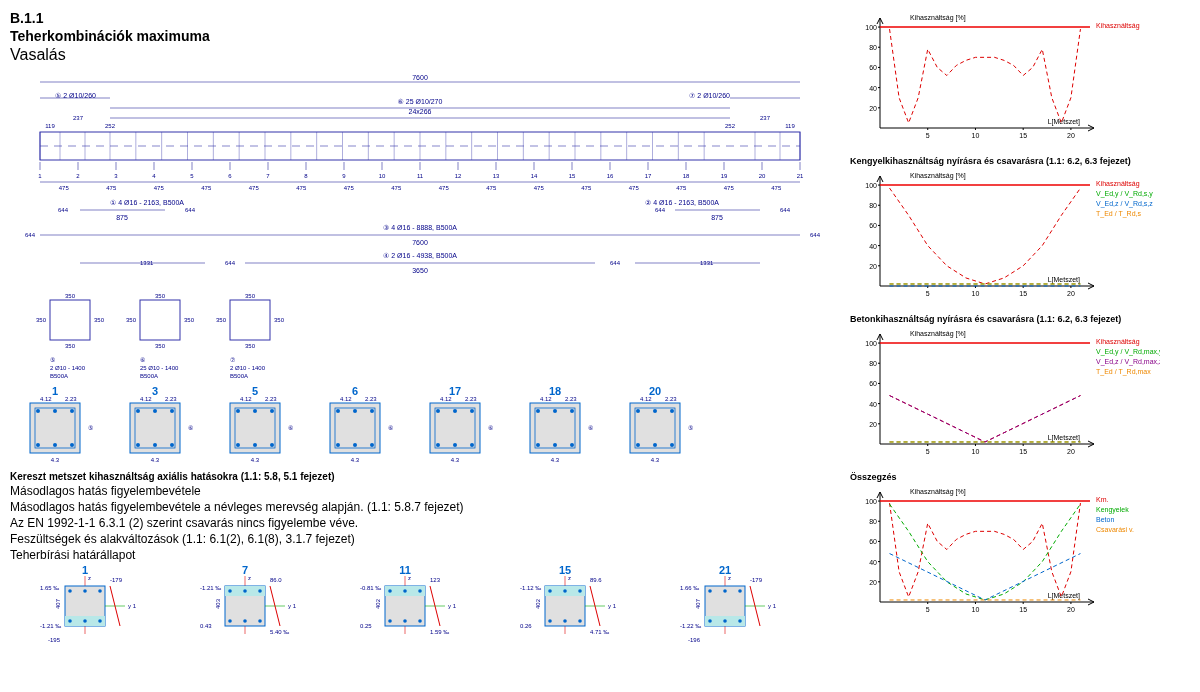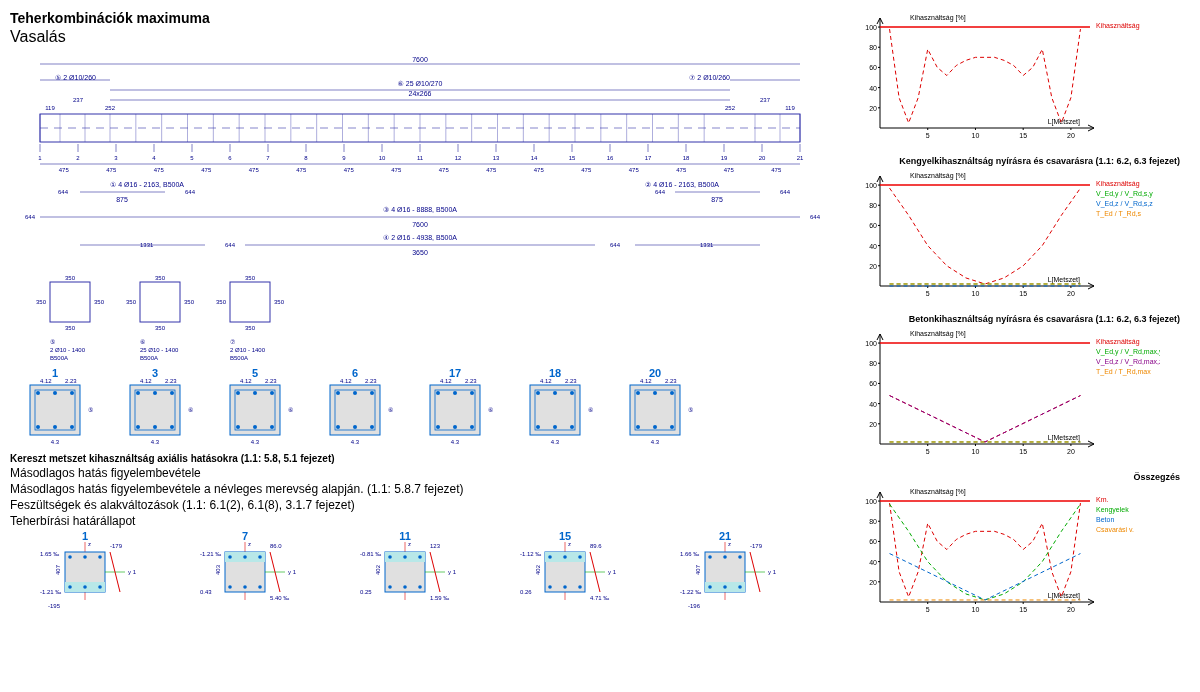--- a/index.html
+++ b/index.html
@@ -13,21 +13,20 @@
   }
   .page {
     display: flex;
     gap: 20px;
   }
   .left-col {
     width: 820px;
   }
   .right-col {
     width: 330px;
-    text-align: right;
   }
   h1.section-num { font-size: 14px; font-weight: bold; margin: 0 0 2px 0; }
   h2.section-title { font-size: 14px; font-weight: bold; margin: 0 0 2px 0; }
   .sub { font-weight: normal; font-size: 16px; margin: 0 0 6px 0; }
   .bold-para { font-weight: bold; font-size: 10px; margin: 6px 0 2px 0; }
   p { margin: 2px 0; font-size: 12px; }
 
   svg { display: block; }
 
   .chart-title { font-weight: bold; font-size: 9px; margin: 6px 0 2px 0; }
@@ -56,20 +55,21 @@
   .stress-line { stroke: #d00; stroke-width: 1; }
 
   .legend-text { font-size: 7px; }
 </style>
 </head>
 <body>
 
 <div class="page">
 
   <div class="left-col">
+    <h1 class="section-num">B.1.1</h1>
     <h2 class="section-title">Teherkombinációk maximuma</h2>
     <div class="sub">Vasalás</div>
 
     <svg width="820" height="220" viewBox="0 0 820 220">
 
       <line class="dim-line" x1="30" y1="12" x2="790" y2="12"></line>
       <text class="dim-text" x="410" y="10">7600</text>
 
       <text class="small-text" x="45" y="28">⑤ <tspan>2 Ø10/260</tspan></text>
       <text class="small-text" x="720" y="28" text-anchor="end">⑦ <tspan>2 Ø10/260</tspan></text>
@@ -341,20 +341,21 @@
           <text x="630" y="16" class="tiny">4.12</text>
           <text x="655" y="16" class="tiny">2.23</text>
           <text x="645" y="77" class="tiny" text-anchor="middle">4.3</text>
           <text x="678" y="45" class="tiny">⑤</text>
         </g>
     </svg>
 
     <div class="bold-para">Kereszt metszet kihasználtság axiális hatásokra (1.1: 5.8, 5.1 fejezet)</div>
     <p>Másodlagos hatás figyelembevétele</p>
     <p>Másodlagos hatás figyelembevétele a névleges merevség alapján. (1.1: 5.8.7 fejezet)</p>
+    <p>Az EN 1992-1-1 6.3.1 (2) szerint csavarás nincs figyelembe véve.</p>
     <p>Feszültségek és alakváltozások (1.1: 6.1(2), 6.1(8), 3.1.7 fejezet)</p>
     <p>Teherbírási határállapot</p>
 
     <svg width="820" height="90" viewBox="0 0 820 90">
       <g id="stress-sections">
           <text x="75" y="10" class="sec-num" text-anchor="middle">1</text>
           <line x1="75" x2="75" y1="12" y2="70" class="axis2"></line>
           <text x="78" y="16" class="tiny" fill="#d00">z</text>
           <rect x="55" y="22" width="40" height="40" class="sq"></rect>
           <rect x="55" y="52" width="40" height="10" class="concrete"></rect>

